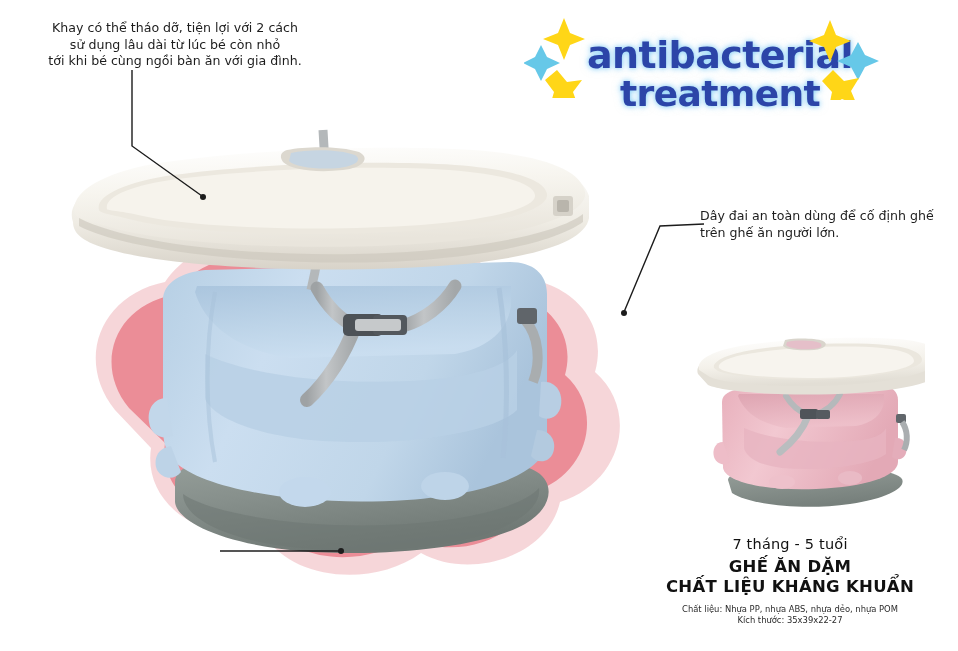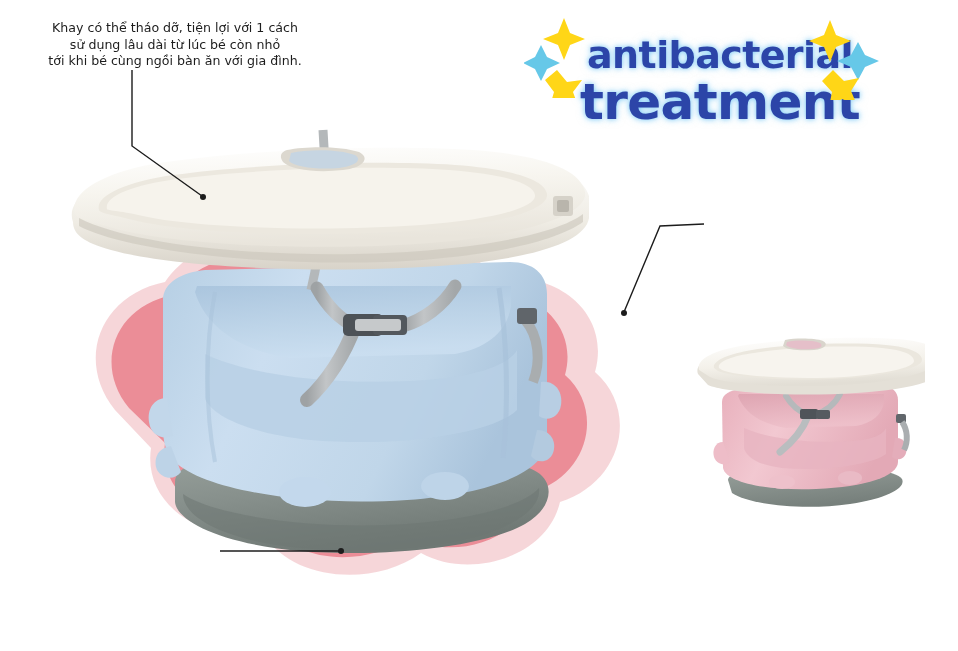--- a/index.html
+++ b/index.html
@@ -50,21 +50,21 @@
     letter-spacing: -0.6px;
     color: #2c45a8;
     font-family: "DejaVu Sans", sans-serif;
     text-shadow: 0 0 5px rgba(120,200,245,0.9), 0 0 9px rgba(150,215,250,0.5);
   }
   .headline-main2 {
     position: absolute;
     left: 0;
     top: 73px;
     width: 400px;
-    font-size: 50px;
+    font-size: 36px;
     font-weight: 700;
     letter-spacing: -0.6px;
     color: #2c45a8;
     font-family: "DejaVu Sans", sans-serif;
     text-shadow: 0 0 5px rgba(120,200,245,0.9), 0 0 9px rgba(150,215,250,0.5);
   }
 
   .star { position: absolute; }
 
   
@@ -395,32 +395,41 @@
     <path d="M 17 31 L 23 43 L 36 49 L 23 55 L 17 67 L 11 55 L -1 49 L 11 43 Z" fill="#66c8e8"></path>
     <path d="M 33 56 L 43 68 L 58 66 L 49 78 L 54 92 L 40 85 L 26 92 L 30 78 L 21 66 Z" fill="#ffd617"></path>
   </svg>
 
   <svg class="star" style="left:806px; top:14px;" width="78" height="86" viewBox="0 0 78 86">
     <path d="M 24 6 L 30 21 L 45 27 L 30 33 L 24 48 L 18 33 L 3 27 L 18 21 Z" fill="#ffd617"></path>
     <path d="M 52 28 L 59 41 L 73 47 L 59 53 L 52 66 L 45 53 L 31 47 L 45 41 Z" fill="#66c8e8"></path>
     <path d="M 27 56 L 38 67 L 53 64 L 45 77 L 51 91 L 36 85 L 23 93 L 26 78 L 16 67 Z" fill="#ffd617"></path>
   </svg>
 
-  <div class="anno anno-tray">Khay có thể tháo dỡ, tiện lợi với 1 cách
+  <div class="anno anno-tray">Khay có thể tháo dỡ, tiện lợi với 2 cách
 sử dụng lâu dài từ lúc bé còn nhỏ
 tới khi bé cùng ngồi bàn ăn với gia đình.</div>
   <svg class="leader" style="left:128px; top:68px;" width="90" height="145" viewBox="0 0 90 145">
     <path d="M 4 2 L 4 78 L 74 128" stroke="#1c1c1c" stroke-width="1.4" fill="none"></path>
     <circle cx="75" cy="129" r="3" fill="#1c1c1c"></circle>
   </svg>
 
+  <div class="anno anno-belt">Dây đai an toàn dùng để cố định ghế
+trên ghế ăn người lớn.</div>
   <svg class="leader" style="left:608px; top:208px;" width="100" height="120" viewBox="0 0 100 120">
     <path d="M 96 16 L 52 18 L 16 104" stroke="#1c1c1c" stroke-width="1.4" fill="none"></path>
     <circle cx="16" cy="105" r="3" fill="#1c1c1c"></circle>
   </svg>
 
   <svg class="leader" style="left:218px; top:543px;" width="130" height="16" viewBox="0 0 130 16">
     <path d="M 2 8 L 122 8" stroke="#1c1c1c" stroke-width="1.4" fill="none"></path>
     <circle cx="123" cy="8" r="3" fill="#1c1c1c"></circle>
   </svg>
 
+  <div class="info">
+    <div class="info-age">7 tháng - 5 tuổi</div>
+    <div class="info-title1">GHẾ ĂN DẶM</div>
+    <div class="info-title2">CHẤT LIỆU KHÁNG KHUẨN</div>
+    <div class="info-spec">Chất liệu: Nhựa PP, nhựa ABS, nhựa dẻo, nhựa POM</div>
+    <div class="info-spec" style="margin-top:0;">Kích thước: 35x39x22-27</div>
+  </div>
 
 </div>
 
 </body></html>

